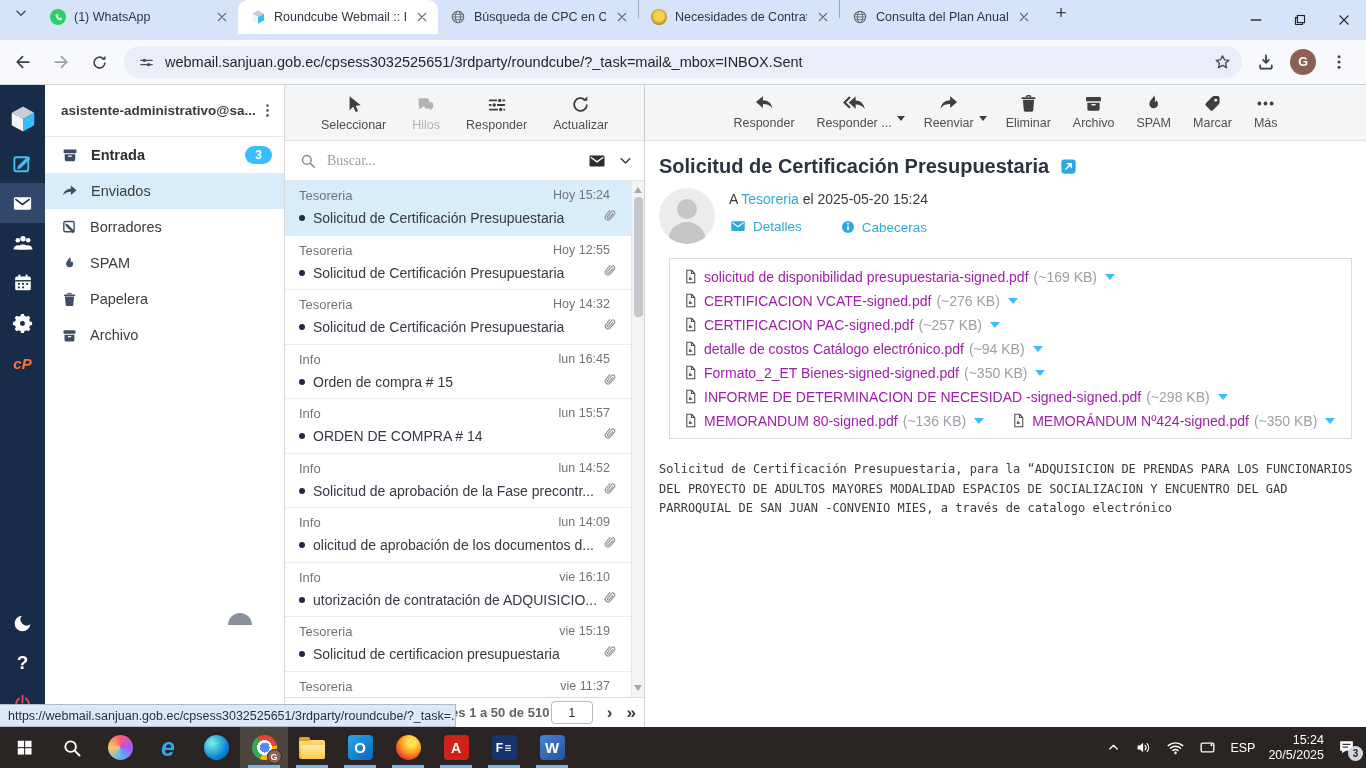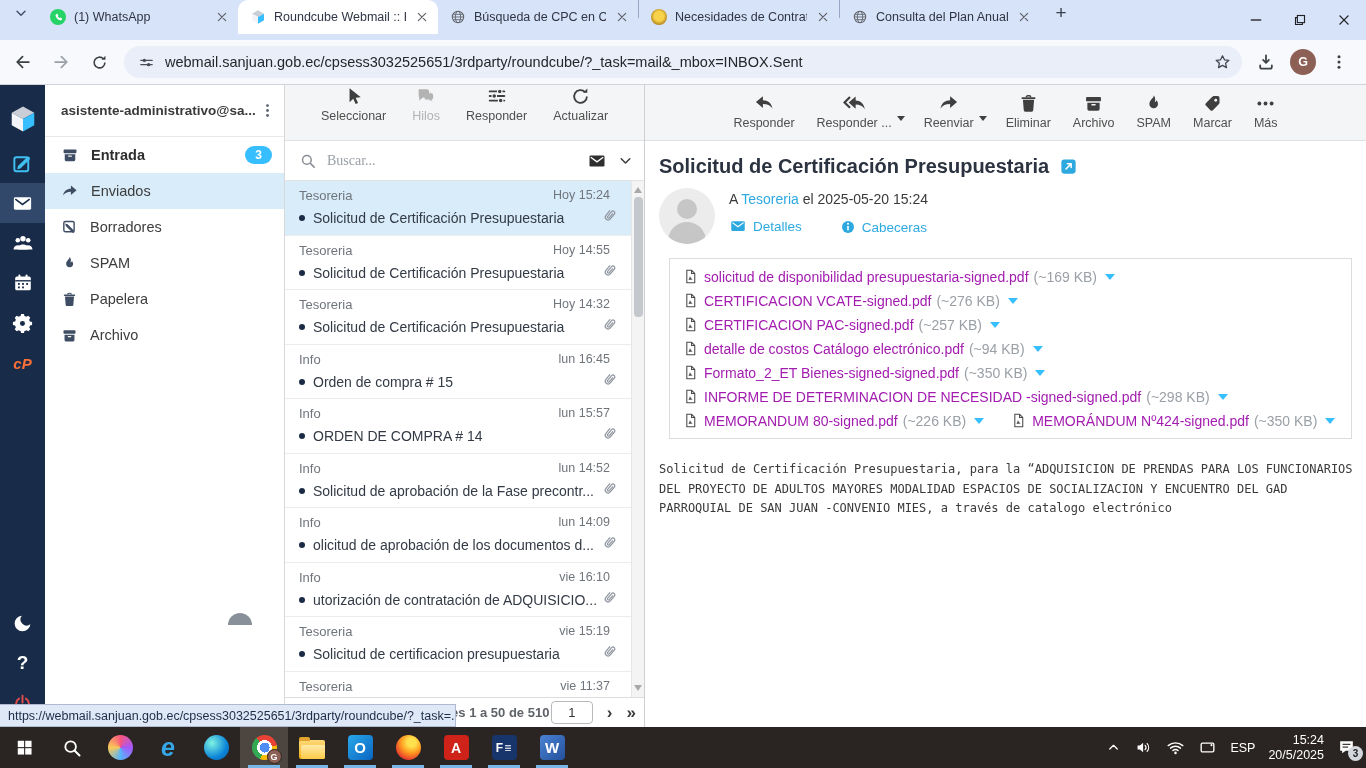--- a/index.html
+++ b/index.html
@@ -52,21 +52,21 @@
   .acct-menu { color:#5b6571; }
   .folder { height:36px; display:flex; align-items:center; gap:12px; padding:0 12px 0 16px; color:#3d3d3d; font-size:14.5px; }
   .folder .fico { color:#3e4d63; display:flex; }
   .folder.bold .flabel { font-weight:bold; color:#2e2e2e; }
   .folder.active { background:#d8ecf9; }
   .flabel { flex:1; white-space:nowrap; overflow:hidden; }
   .badge { background:#37beff; color:#fff; font-size:12px; font-weight:bold; border-radius:10px; padding:2px 10px; }
   .fol-blob { position:absolute; left:228px; top:613px; width:24px; height:12px; border-radius:12px 12px 0 0; background:#8a9099; }
 
   .listpane { width:360px; border-right:1px solid #cfcfcf; position:relative; flex:0 0 auto; display:flex; flex-direction:column; }
-  .ptoolbar { height:56px; background:#f4f5f6; border-bottom:1px solid #e0e0e0; display:flex; justify-content:center; gap:20px; flex:0 0 auto; }
+  .ptoolbar { height:56px; background:#f4f5f6; border-bottom:1px solid #e0e0e0; display:flex; align-items:center; justify-content:center; gap:20px; flex:0 0 auto; }
   .tbtn { display:flex; flex-direction:column; align-items:center; gap:2px; color:#4f4f4f; padding:0 3px; }
   .tbtn .tico { height:22px; display:flex; align-items:center; color:#3f3f3f; }
   .tbtn .tlabel { font-size:12.5px; }
   .tbtn.dis, .tbtn.dis .tico { color:#b3b3b3; }
   .vcaret { width:0; height:0; border-left:4px solid transparent; border-right:4px solid transparent; border-top:5px solid #3f3f3f; margin-left:2px; align-self:center; margin-top:14px; }
 
   .searchrow { height:40px; background:#fff; border-bottom:1px solid #e3e3e3; display:flex; align-items:center; padding:0 10px 0 14px; gap:10px; flex:0 0 auto; }
   .searchrow .sico { color:#8a8f96; display:flex; }
   .searchrow input { flex:1; border:none; outline:none; font-size:14px; color:#333; background:transparent; font-family:Liberation Serif, serif; }
   .searchrow input::placeholder { color:#9aa0a6; }
@@ -683,21 +683,21 @@
             </div>
           <span class="clip">
               <svg class="ic" width="17" height="17">
                 <use href="#i-clip"></use>
               </svg>
             </span>
         </div>
         <div class="msg">
           <div class="mline1">
               <span class="msender">Tesoreria</span>
-              <span class="mdate">Hoy 14:55</span>
+              <span class="mdate">Hoy 12:55</span>
             </div>
           <div class="mline2">
               <span class="dot"></span>
               <span class="msubject">Solicitud de Certificación Presupuestaria</span>
             </div>
           <span class="clip">
               <svg class="ic" width="17" height="17">
                 <use href="#i-clip"></use>
               </svg>
             </span>
@@ -1003,21 +1003,21 @@
             <span class="asize">(~298 KB)</span>
             <span class="acaret"></span>
           </span>
         <span class="att">
             <span class="pico">
               <svg class="ic" width="17" height="17">
                 <use href="#i-pdf"></use>
               </svg>
             </span>
             <span class="aname">MEMORANDUM 80-signed.pdf</span>
-            <span class="asize">(~226 KB)</span>
+            <span class="asize">(~136 KB)</span>
             <span class="acaret"></span>
           </span>
         <span class="att">
             <span class="pico">
               <svg class="ic" width="17" height="17">
                 <use href="#i-pdf"></use>
               </svg>
             </span>
             <span class="aname">MEMORÁNDUM Nº424-signed.pdf</span>
             <span class="asize">(~350 KB)</span>

